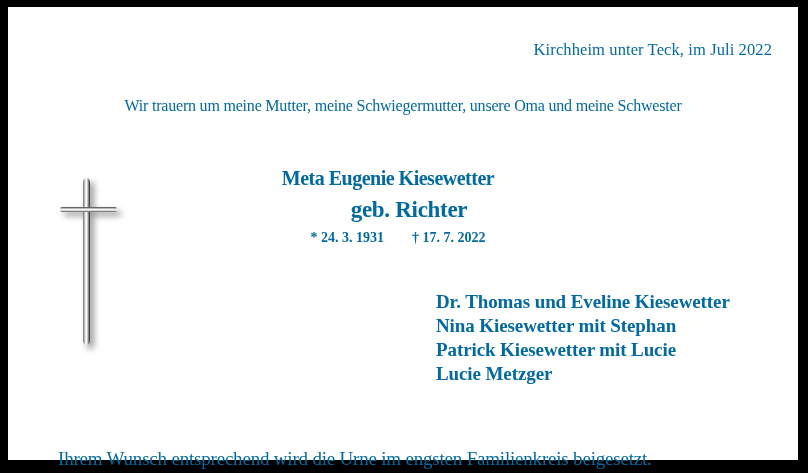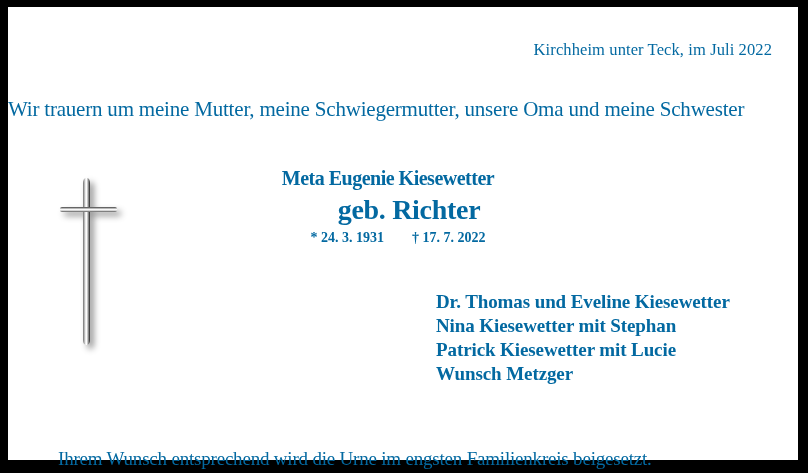--- a/index.html
+++ b/index.html
@@ -30,41 +30,41 @@
     right: 26px;
     font-size: 16.5px;
     letter-spacing: 0.1px;
     white-space: nowrap;
   }
   .intro {
     position: absolute;
     top: 90px;
     left: 0;
     width: 100%;
-    text-align: left;
-    font-size: 21px;
+    text-align: center;
+    font-size: 16px;
     letter-spacing: -0.2px;
     white-space: nowrap;
   }
   .heading-block {
     position: absolute;
     top: 153px;
     left: 0;
     width: 760px;
     text-align: center;
   }
   .deceased-name {
     font-size: 20px;
     font-weight: bold;
     letter-spacing: -0.5px;
     line-height: 37px;
     margin: 0;
   }
   .maiden-name {
-    font-size: 28px;
+    font-size: 23px;
     font-weight: bold;
     letter-spacing: -0.3px;
     line-height: 26px;
     padding-left: 42px;
   }
   .dates-line {
     font-size: 14px;
     font-weight: bold;
     margin-top: 7px;
     transform: translateX(10px);
@@ -137,19 +137,19 @@
       <div class="maiden-name">geb. Richter</div>
       <div class="dates-line">
         <span class="birth">* 24. 3. 1931</span><span class="death">† 17. 7. 2022</span>
       </div>
     </div>
 
     <div class="mourners">
       <div>Dr. Thomas und Eveline Kiesewetter</div>
       <div>Nina Kiesewetter mit Stephan</div>
       <div>Patrick Kiesewetter mit Lucie</div>
-      <div>Wunsch Metzger</div>
+      <div>Lucie Metzger</div>
     </div>
 
     <div class="closing">Ihrem Wunsch entsprechend wird die Urne im engsten Familienkreis beigesetzt.</div>
 
   </div>
 </div>
 
 </body></html>

